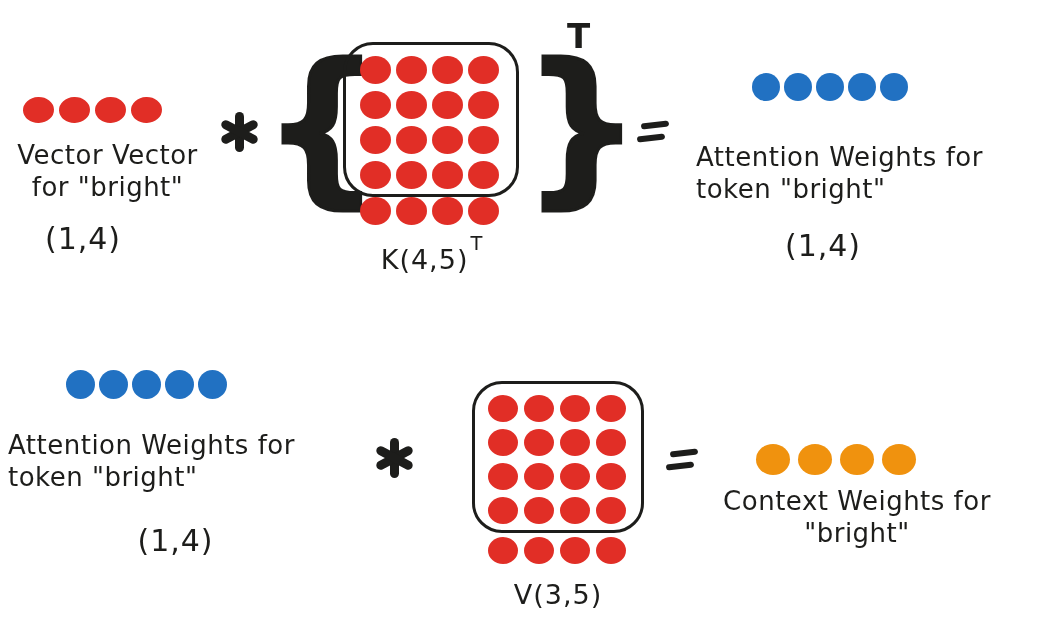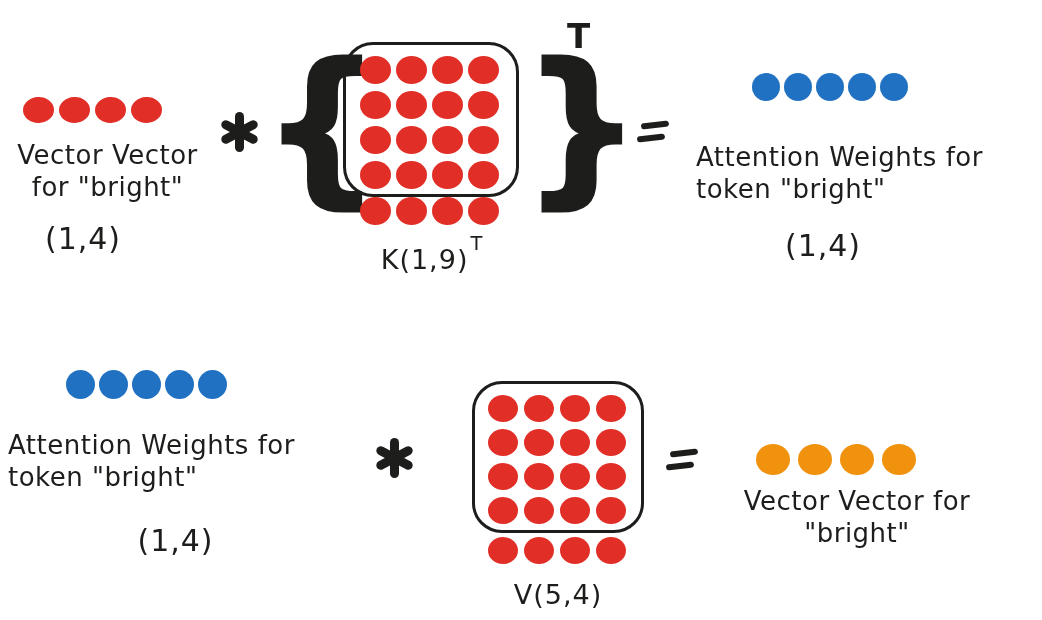--- a/index.html
+++ b/index.html
@@ -124,21 +124,21 @@
     </div>
   <div class="abs dotgrid kgrid" style="left: 360px; top: 197px; grid-template-columns: repeat(4, max-content);">
       <span class="dot" style="background: rgb(225, 46, 38);"></span>
       <span class="dot" style="background: rgb(225, 46, 38);"></span>
       <span class="dot" style="background: rgb(225, 46, 38);"></span>
       <span class="dot" style="background: rgb(225, 46, 38);"></span>
     </div>
   <div class="abs brace" style="left:522px; top:42px;">}</div>
   <div class="abs sup-t" style="left:567px; top:16px;">T</div>
   <div class="abs mlabel" style="left:343px; top:241px; width:176px;">
-    <span>K(1,9)</span><sup>T</sup>
+    <span>K(4,5)</span><sup>T</sup>
   </div>
 
   <div class="abs eq" style="left:637px; top:119px;" title="=">
     <span class="bar top"></span>
     <span class="bar bot"></span>
   </div>
 
   <div class="abs dots-row aw-dots" style="left:752px; top:73px;">
       <span class="dot" style="background: rgb(33, 113, 194);"></span>
       <span class="dot" style="background: rgb(33, 113, 194);"></span>
@@ -189,31 +189,31 @@
       <span class="dot" style="background: rgb(225, 46, 38);"></span>
       <span class="dot" style="background: rgb(225, 46, 38);"></span>
       <span class="dot" style="background: rgb(225, 46, 38);"></span>
     </div>
   <div class="abs dotgrid vgrid" style="left: 488px; top: 537px; grid-template-columns: repeat(4, max-content);">
       <span class="dot" style="background: rgb(225, 46, 38);"></span>
       <span class="dot" style="background: rgb(225, 46, 38);"></span>
       <span class="dot" style="background: rgb(225, 46, 38);"></span>
       <span class="dot" style="background: rgb(225, 46, 38);"></span>
     </div>
-  <div class="abs mlabel" style="left:472px; top:579px; width:172px;">V(5,4)</div>
+  <div class="abs mlabel" style="left:472px; top:579px; width:172px;">V(3,5)</div>
 
   <div class="abs eq" style="left:666px; top:447px;" title="=">
     <span class="bar top"></span>
     <span class="bar bot"></span>
   </div>
 
   <div class="abs dots-row cv-dots" style="left:756px; top:444px;">
       <span class="dot" style="background: rgb(240, 146, 14);"></span>
       <span class="dot" style="background: rgb(240, 146, 14);"></span>
       <span class="dot" style="background: rgb(240, 146, 14);"></span>
       <span class="dot" style="background: rgb(240, 146, 14);"></span>
     </div>
   <div class="abs lbl center" style="left:702px; top:485px; width:310px;">
-    <div>Vector Vector for</div>
+    <div>Context Weights for</div>
     <div>"bright"</div>
   </div>
 
 </div>
 
 </body></html>

